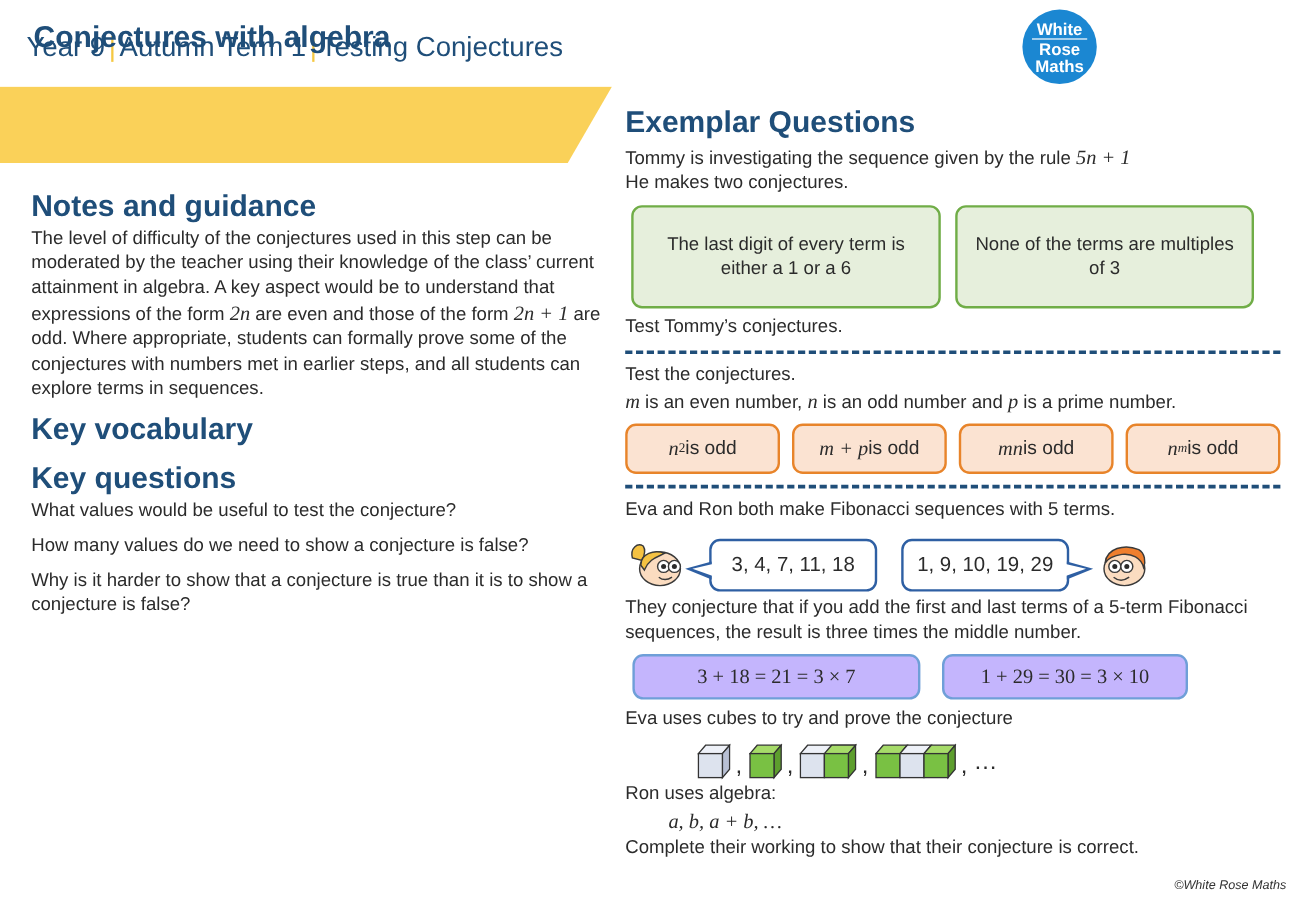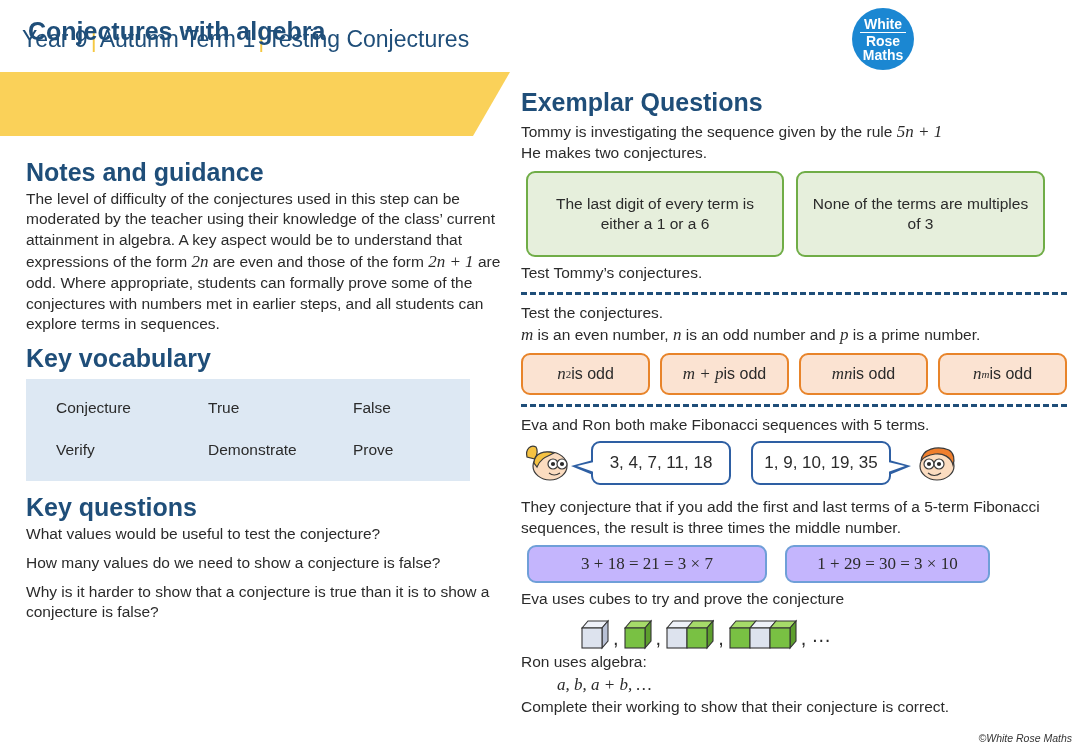--- a/index.html
+++ b/index.html
@@ -185,21 +185,21 @@
     justify-content: center;
     font-size: 17px;
     font-family: "Liberation Serif", serif;
   }
   .bb1 { width: 240px; margin-left: 6px; }
   .bb2 { width: 205px; margin-left: 18px; }
 
   
   #fib-row {
     display: flex;
-    align-items: flex-start;
+    align-items: flex-end;
     margin: 5px 0 4px 0;
     height: 52px;
   }
   .bubble {
     border: 2.5px solid #2e5fa3;
     border-radius: 9px;
     background: #ffffff;
     height: 44px;
     display: flex;
     align-items: center;
@@ -303,32 +303,20 @@
 <div id="banner-title">Conjectures with algebra</div>
 
 <div id="left-col">
 
   <h2 class="section">Notes and guidance</h2>
 
   <p class="body"><span>The level of difficulty of the conjectures used in this step can be moderated by the teacher using their knowledge of the class’ current attainment in algebra. A key aspect would be to understand that expressions of the form </span><span class="mi">2n</span><span> are even and those of the form </span><span class="mi">2n + 1</span><span> are odd. Where appropriate, students can formally prove some of the conjectures with numbers met in earlier steps, and all students can explore terms in sequences.</span></p>
 
   <h2 class="section" style="margin-top:9px">Key vocabulary</h2>
 
-  <div id="vocab-table">
-    <div class="vrow">
-      <span class="vcell">Conjecture</span>
-      <span class="vcell">True</span>
-      <span class="vcell">False</span>
-    </div>
-    <div class="vrow">
-      <span class="vcell">Verify</span>
-      <span class="vcell">Demonstrate</span>
-      <span class="vcell">Prove</span>
-    </div>
-  </div>
 
   <h2 class="section" style="margin-top:12px">Key questions</h2>
 
   <div id="kq-list">
     <p>What values would be useful to test the conjecture?</p>
     <p>How many values do we need to show a conjecture is false?</p>
     <p>Why is it harder to show that a conjecture is true than it is to show a conjecture is false?</p>
   </div>
 </div>
 
@@ -389,21 +377,21 @@
       <circle cx="32" cy="23" r="2.1" fill="#2b2b2b"></circle>
       <circle cx="41" cy="23" r="2.1" fill="#2b2b2b"></circle>
       <path d="M28 32 Q33 36, 39 32" stroke="#3a3a3a" stroke-width="1.2" fill="none"></path>
     </svg>
 
     <div class="bubble bubble-left">
       <span>3, 4, 7, 11, 18</span>
     </div>
 
     <div class="bubble bubble-right">
-      <span>1, 9, 10, 19, 35</span>
+      <span>1, 9, 10, 19, 29</span>
     </div>
 
     <svg class="avatar" viewBox="0 0 50 44" style="margin-left:22px">
       <ellipse cx="24" cy="25" rx="17" ry="14" fill="#fbdcc0" stroke="#3a3a3a" stroke-width="1.2"></ellipse>
       <path d="M8 20 C9 8, 24 4, 36 9 C41 12, 42 19, 40 24 C38 16, 30 12, 22 13 C15 14, 10 17, 8 20 Z" fill="#ef7f2e" stroke="#3a3a3a" stroke-width="1.2"></path>
       <circle cx="16" cy="23" r="5" fill="#ffffff" stroke="#3a3a3a" stroke-width="1.2"></circle>
       <circle cx="26" cy="23" r="5" fill="#ffffff" stroke="#3a3a3a" stroke-width="1.2"></circle>
       <circle cx="16" cy="23" r="2.1" fill="#2b2b2b"></circle>
       <circle cx="26" cy="23" r="2.1" fill="#2b2b2b"></circle>
       <path d="M15 32 Q21 37, 28 32" stroke="#3a3a3a" stroke-width="1.2" fill="none"></path>

